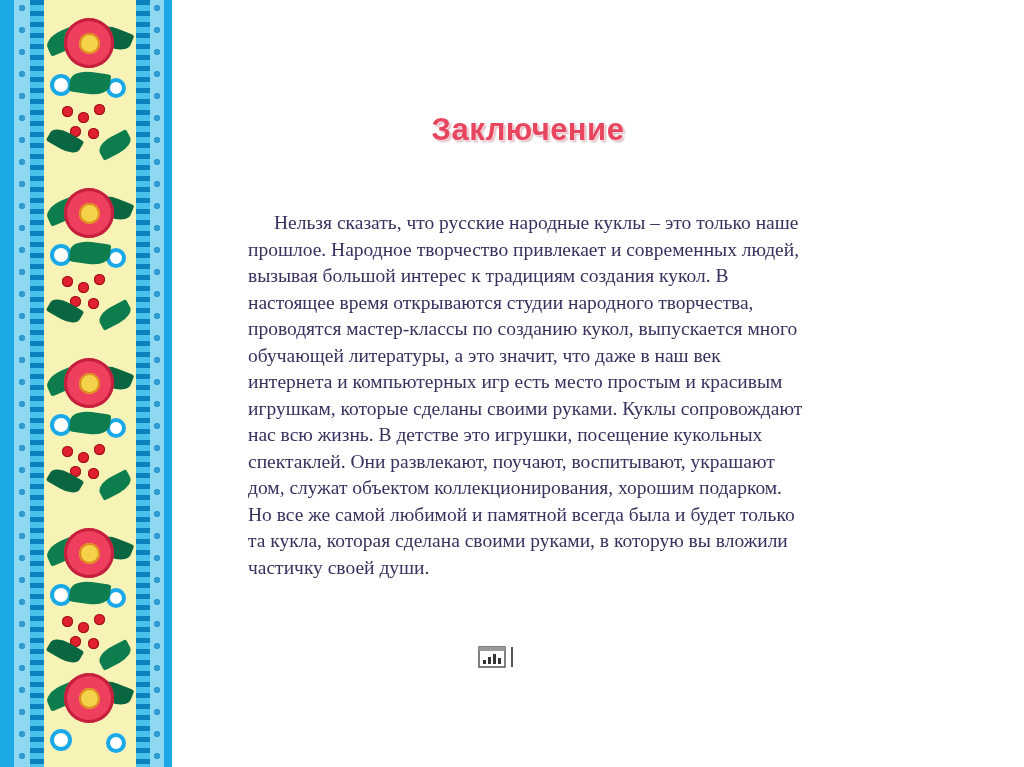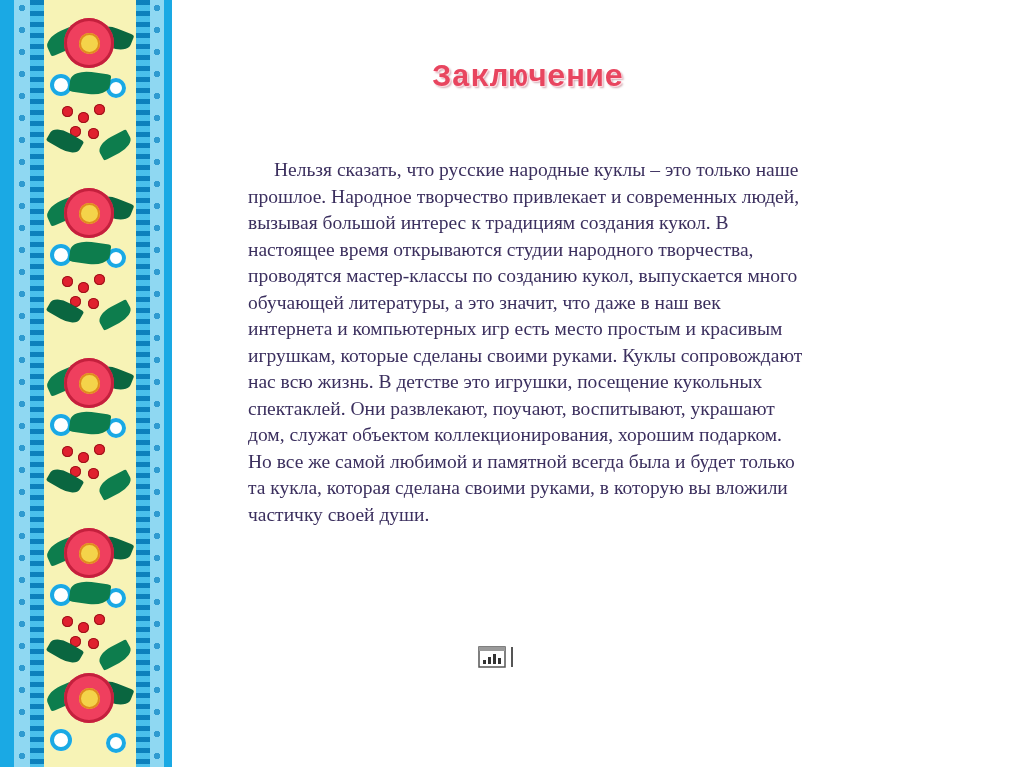--- a/index.html
+++ b/index.html
@@ -125,23 +125,23 @@
   
   .content {
     position: absolute;
     left: 248px;
     top: 0;
     width: 560px;
     height: 767px;
   }
   .slide-title {
     margin: 0;
-    padding-top: 60px;
+    padding-top: 112px;
     text-align: center;
-    font-family: Liberation Mono, monospace;
+    font-family: Liberation Sans, sans-serif;
     font-size: 31px;
     font-weight: bold;
     color: #e8455f;
     letter-spacing: .5px;
     text-shadow:
       1px 1px 0 #ffd9e0,
       2px 2px 2px rgba(120,20,40,.35);
   }
   .body-text {
     margin: 0;

